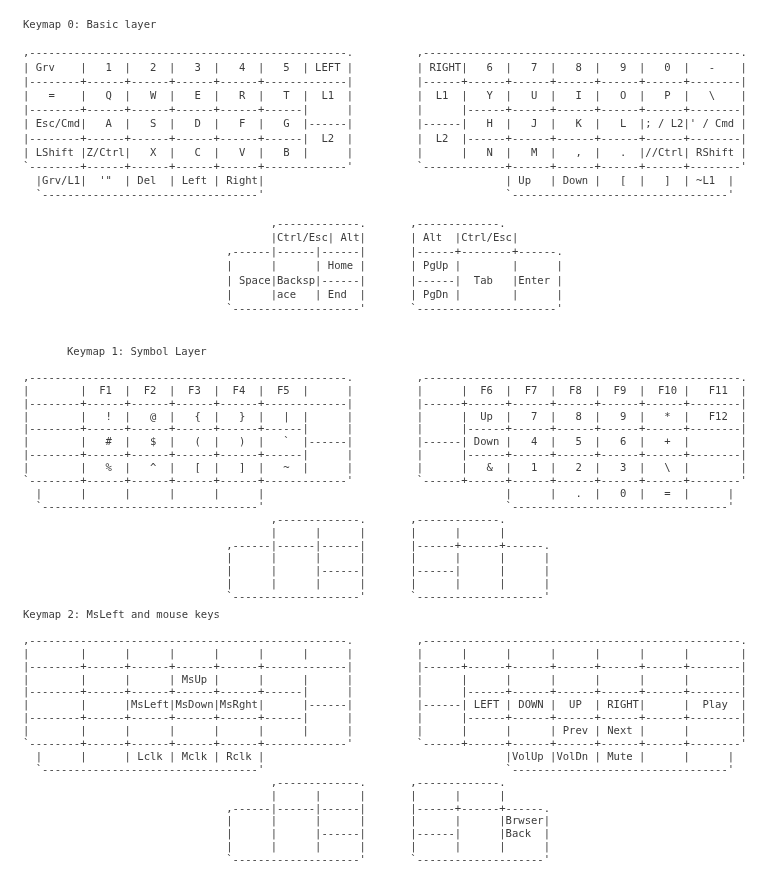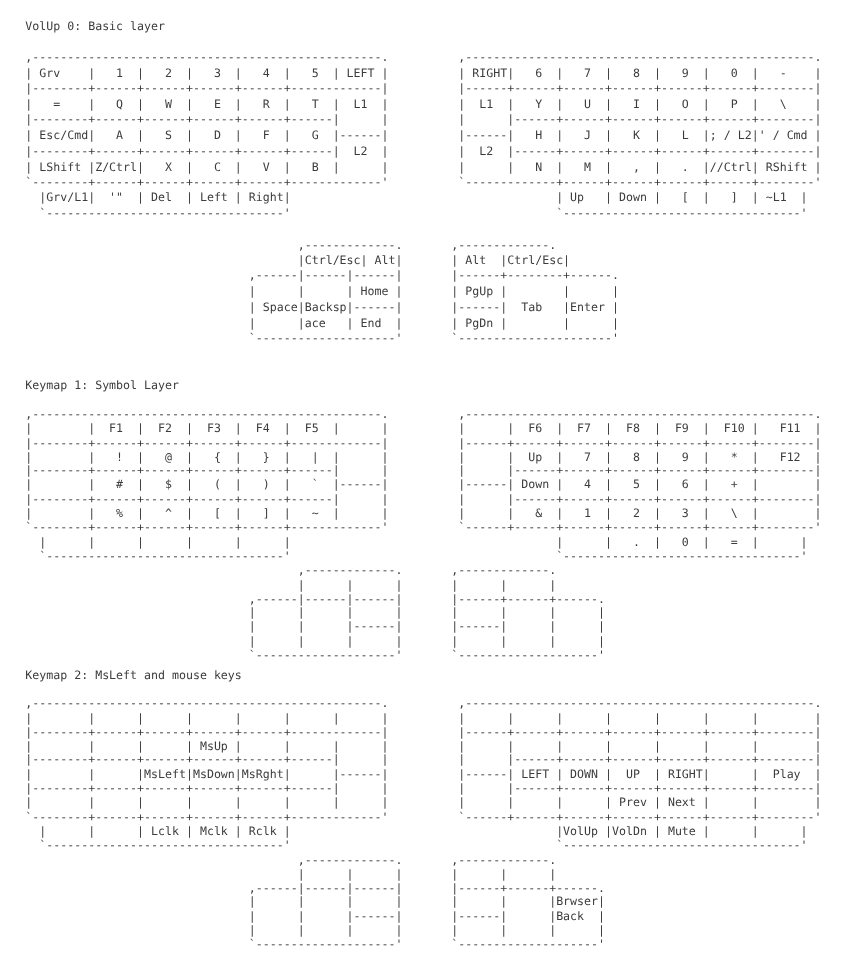--- a/index.html
+++ b/index.html
@@ -32,34 +32,34 @@
     font-size: 10.55px;
     white-space: pre;
     color: #3c3c3c;
   }
   
   .s0 { top: 17px; }
   .s0 .keymap-title { line-height: 14.2px; margin-bottom: 14.2px; }
   .s0 .keymap-art { line-height: 14.2px; }
   
   .s1 { top: 345px; }
-  .s1 .keymap-title { line-height: 12.9px; margin-bottom: 12.9px; }
+  .s1 .keymap-title { line-height: 12.9px; margin-bottom: 12.9px; margin-left: 44px; }
   .s1 .keymap-art { line-height: 12.9px; }
   
   .s2 { top: 608px; }
   .s2 .keymap-title { line-height: 12.9px; margin-bottom: 12.9px; }
   .s2 .keymap-art { line-height: 12.9px; }
 </style>
 </head>
 <body>
 
 <div>
 
   <section class="keymap-section s0">
-    <div class="keymap-title">VolUp 0: Basic layer</div>
+    <div class="keymap-title">Keymap 0: Basic layer</div>
     <pre class="keymap-art">,--------------------------------------------------.          ,--------------------------------------------------.
 | Grv    |   1  |   2  |   3  |   4  |   5  | LEFT |          | RIGHT|   6  |   7  |   8  |   9  |   0  |   -    |
 |--------+------+------+------+------+-------------|          |------+------+------+------+------+------+--------|
 |   =    |   Q  |   W  |   E  |   R  |   T  |  L1  |          |  L1  |   Y  |   U  |   I  |   O  |   P  |   \    |
 |--------+------+------+------+------+------|      |          |      |------+------+------+------+------+--------|
 | Esc/Cmd|   A  |   S  |   D  |   F  |   G  |------|          |------|   H  |   J  |   K  |   L  |; / L2|' / Cmd |
 |--------+------+------+------+------+------|  L2  |          |  L2  |------+------+------+------+------+--------|
 | LShift |Z/Ctrl|   X  |   C  |   V  |   B  |      |          |      |   N  |   M  |   ,  |   .  |//Ctrl| RShift |
 `--------+------+------+------+------+-------------'          `-------------+------+------+------+------+--------'
   |Grv/L1|  '"  | Del  | Left | Right|                                      | Up   | Down |   [  |   ]  | ~L1  |

